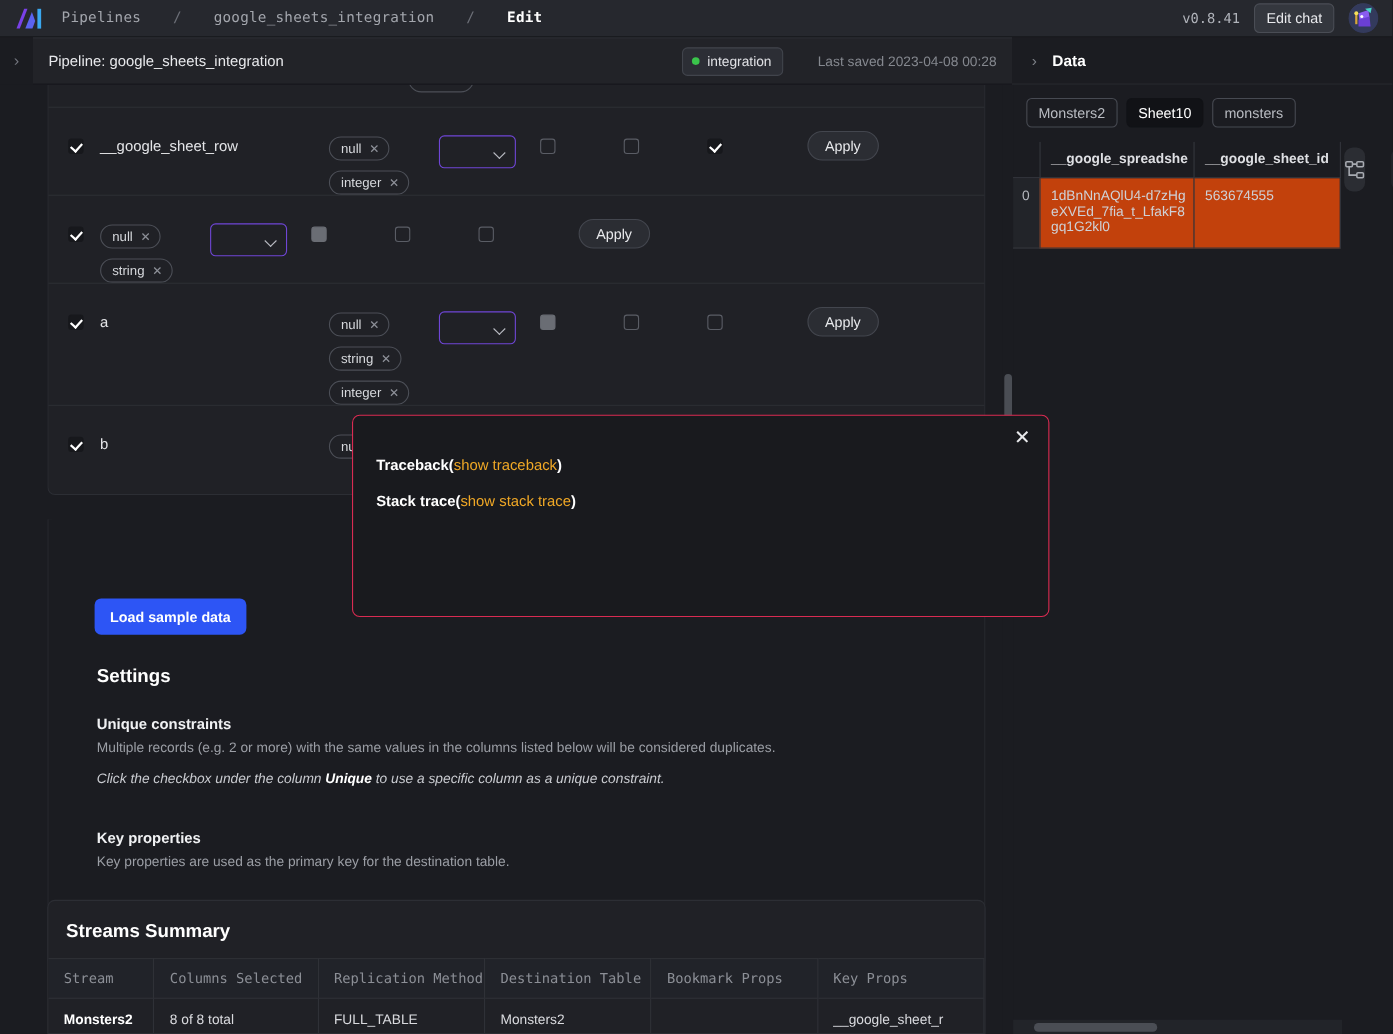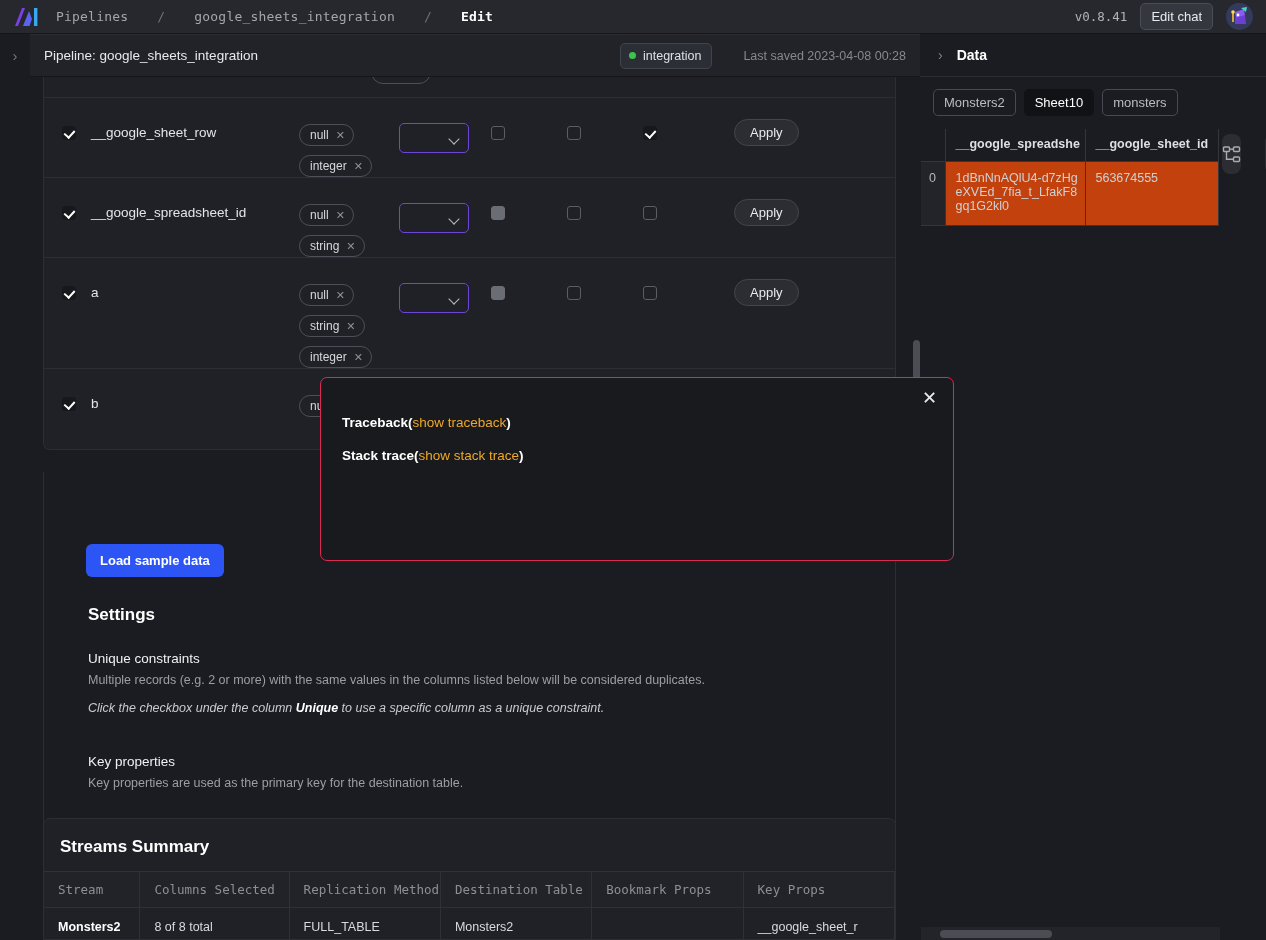--- a/index.html
+++ b/index.html
@@ -128,21 +128,21 @@
   }
 
   .load-btn {
     position: absolute; left: 56px; top: 467px;
     background: #2d55f5; color: #fff; border: none; border-radius: 6px;
     font-size: 13px; font-weight: bold; padding: 9px 14px; cursor: pointer;
   }
 
   .settings-wrap { position: absolute; left: 58px; top: 528px; width: 800px; }
   .h-settings { font-size: 17px; font-weight: bold; color: #fff; margin-bottom: 26px; }
-  .h-sub { font-size: 13.5px; font-weight: normal; color: #f0f1f3; margin-bottom: 7px; }
+  .h-sub { font-size: 13.5px; font-weight: bold; color: #f0f1f3; margin-bottom: 7px; }
   .p-sub { font-size: 12.5px; color: #9b9ea5; margin-bottom: 14px; }
   .p-italic { font-size: 12.5px; color: #c9cbd0; font-style: italic; }
   .p-italic b { font-weight: bold; font-style: italic; color: #fff; }
   .gap { height: 39px; }
   .keychip {
     margin-top: 15px; background: #7a41e8; border-radius: 13px; color: #fff;
     font-size: 12.5px; padding: 5px 11px 5px 12px; display: inline-flex;
     align-items: center; gap: 9px; cursor: pointer;
   }
   .keychip .x { color: #ded4fb; font-size: 12px; }
@@ -325,21 +325,20 @@
         </div>
         <div class="cell-apply">
           <button class="apply-btn">Apply</button>
         </div>
       </div>
 
       <div class="row">
         <div class="cell-check">
           <span class="cb checked"></span>
         </div>
-        <div class="cell-name">__google_spreadsheet_id</div>
         <div class="cell-types">
           <span class="chip">
             <span>null</span>
             <span class="x">✕</span>
           </span>
           <span class="chip">
             <span>string</span>
             <span class="x">✕</span>
           </span>
         </div>

